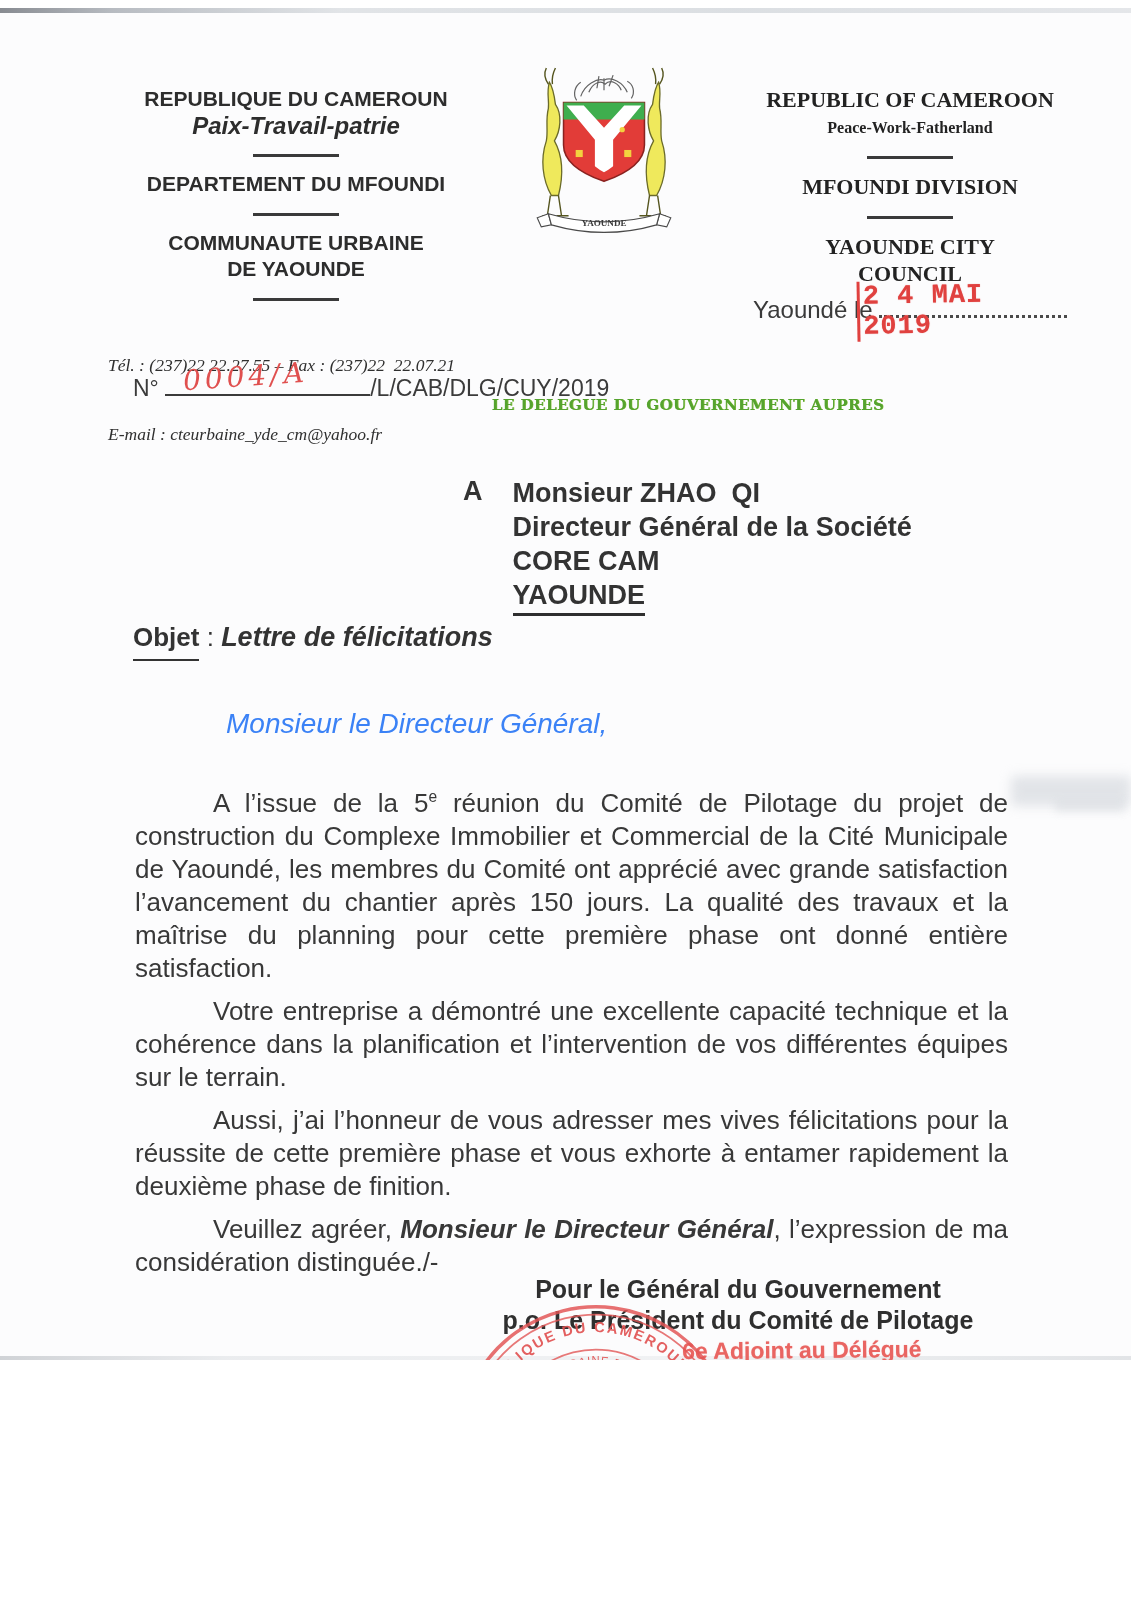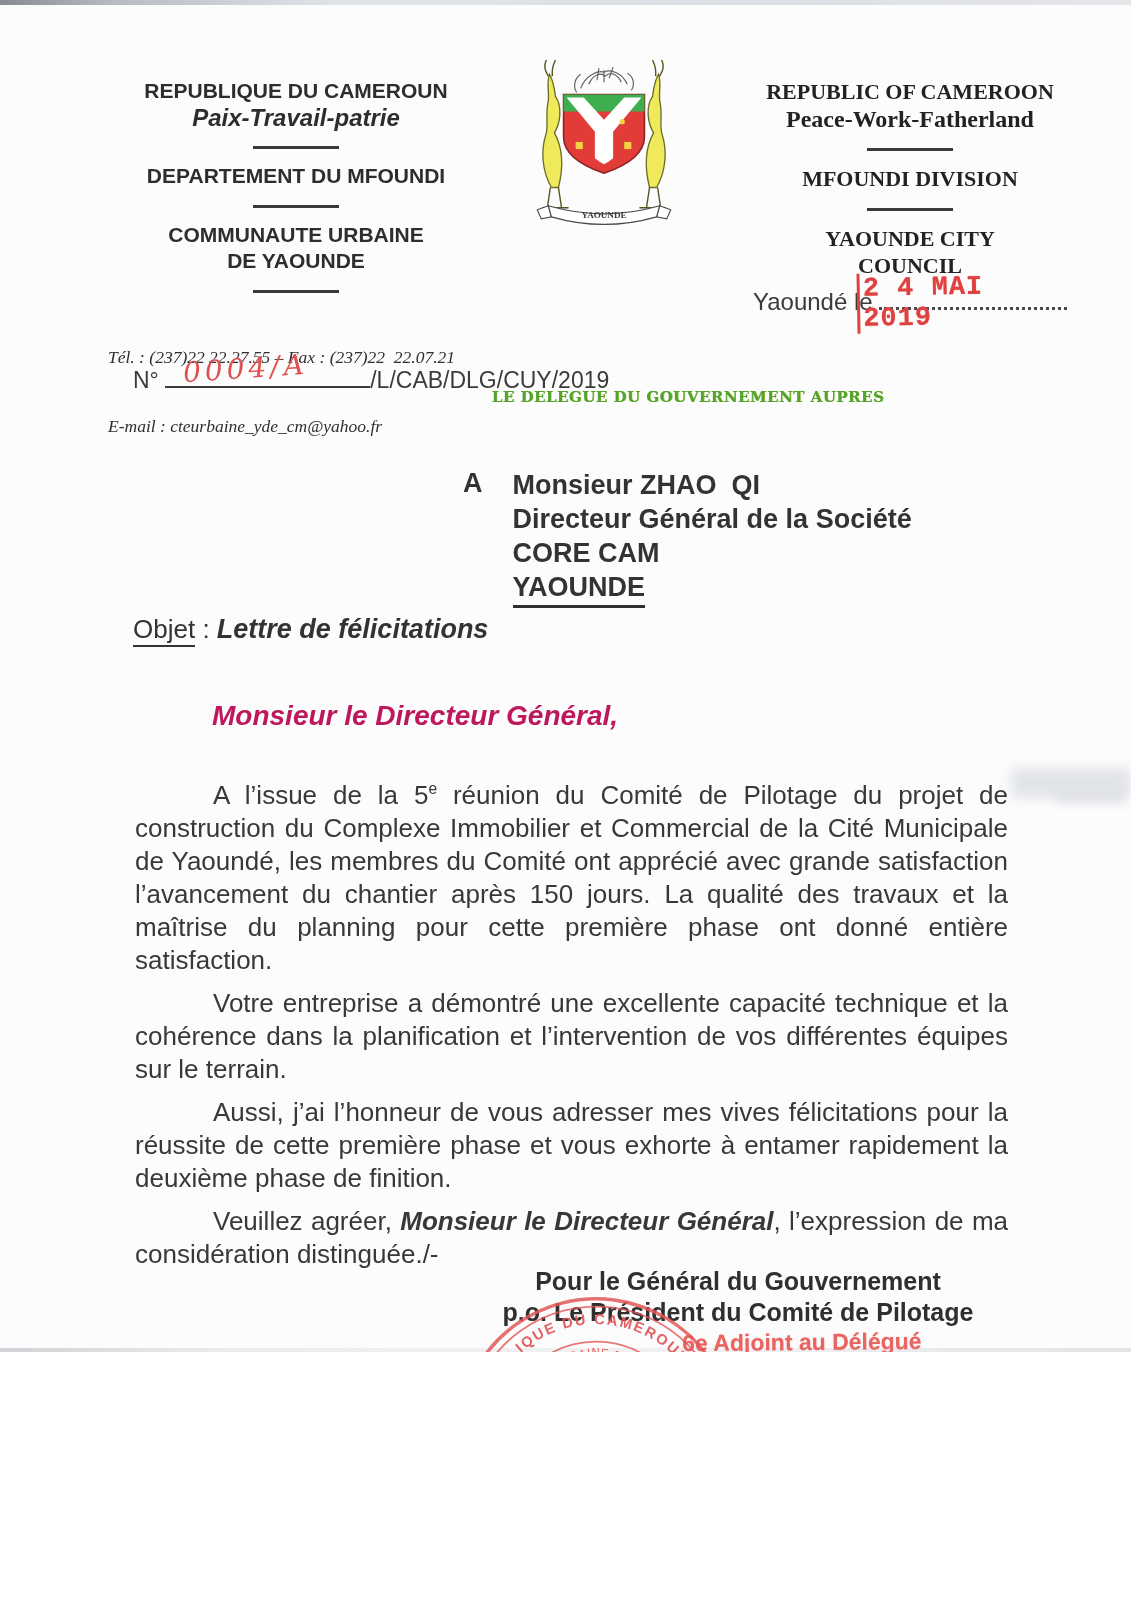--- a/index.html
+++ b/index.html
@@ -1,37 +1,37 @@
 <!DOCTYPE html>
 <html><head>
 <meta charset="utf-8">
 <style>
   html,body { margin:0; padding:0; background:#ffffff; }
   .page {
-    position:relative; width:1131px; height:1352px; margin:0 auto;
+    position:relative; width:1131px; height:1352px; margin:8px auto;
     background:#fcfcfd; overflow:hidden;
     font-family:"Liberation Sans", sans-serif; color:#333;
   }
   
   .scan-edge-top { position:absolute; top:0; left:0; width:100%; height:5px;
     background:linear-gradient(90deg,#565b63,#9aa0a8 10%,#d6dade 30%,#cdd2d7 65%,#dadde1); opacity:.7; }
   .scan-edge-bottom { position:absolute; bottom:0; left:0; width:100%; height:4px;
     background:linear-gradient(90deg,#9aa0a7,#d5d9dd 20%,#e2e5e8 60%,#c2c7cc); opacity:.45; }
   .smudge1 { position:absolute; right:0; top:768px; width:120px; height:30px; background:#c7ccd3; opacity:.5; filter:blur(6px); }
   .smudge2 { position:absolute; right:6px; top:792px; width:70px; height:12px; background:#d2d6db; opacity:.45; filter:blur(4px); }
 
   
   .hdr-left { position:absolute; left:78px; top:78px; width:436px; text-align:center; color:#2d2d2d; }
   .hdr-left .big { font-size:21px; font-weight:bold; line-height:26px; white-space:pre-wrap; }
   .hdr-left .motto { font-size:24px; font-weight:bold; line-height:24px; margin-top:2px;font-style:italic; }
   .rule { width:86px; height:0; border-top:3px solid #3a3a3a; margin:16px auto 14px; }
   .hdr-right { position:absolute; left:700px; top:78px; width:420px; text-align:center;
     font-family:"Liberation Serif", serif; font-weight:bold; color:#222; }
   .hdr-right .big { font-size:22px; line-height:27px; }
-  .hdr-right .motto { font-size:24px; line-height:25px; margin-top:2px; }
+  .hdr-right .motto { font-size:16px; line-height:25px; margin-top:2px; }
   .contact { position:absolute; left:108px; top:300px; width:450px;
     font-family:"Liberation Serif", serif; font-style:italic; font-size:17.5px;
     line-height:23px; color:#2f2f2f; white-space:pre-wrap; }
   .crest { position:absolute; left:518px; top:58px; width:172px; height:172px; }
 
   
   .dateline { position:absolute; left:753px; top:288px; font-size:24px; color:#3a3a3a; }
   .dotted-line { display:inline-block; width:188px; border-bottom:3px dotted #4a4a4a; height:18px; }
   .date-stamp { position:absolute; left:104px; top:-16px;
     font-family:"Liberation Mono","DejaVu Sans Mono",monospace; font-weight:bold;
@@ -55,26 +55,26 @@
 
   
   .addressee { position:absolute; left:463px; top:468px; display:flex; font-weight:bold;
     font-size:27px; color:#333; }
   .addressee .marker { margin-right:30px; }
   .addressee .lines div { line-height:34px; white-space:pre-wrap; }
   .addressee .underl { display:inline-block; border-bottom:3px solid #2f2f2f; padding-bottom:1px; }
 
   
   .subject { position:absolute; left:133px; top:614px; font-size:26px; color:#333; }
-  .subject .lbl { border-bottom:2px solid #333; padding-bottom:1px; }
+  .subject .lbl { border-bottom:2px solid #333; padding-bottom:7px;font-weight:bold; }
   .subject .val { font-weight:bold; font-style:italic; font-size:27px; }
   .subject .sep { white-space:pre-wrap; }
 
-  .salutation { position:absolute; left:212px; top:700px; font-weight:bold; font-style:italic;
-    font-size:28px; color:#be185d; }
+  .salutation { position:absolute; left:226px; top:700px; font-weight:normal; font-style:italic;
+    font-size:28px; color:#3b82f6; }
 
   
   .body-text { position:absolute; left:135px; top:772px; width:873px; font-size:26px;
     line-height:33px; text-align:justify; color:#383838; }
   .body-text p { margin:0 0 10px; text-indent:78px; }
   .body-text sup { font-size:60%; }
   .emph { font-weight:bold; font-style:italic; }
 
   
   .sig-block { position:absolute; left:468px; top:1266px; width:540px; text-align:center;

